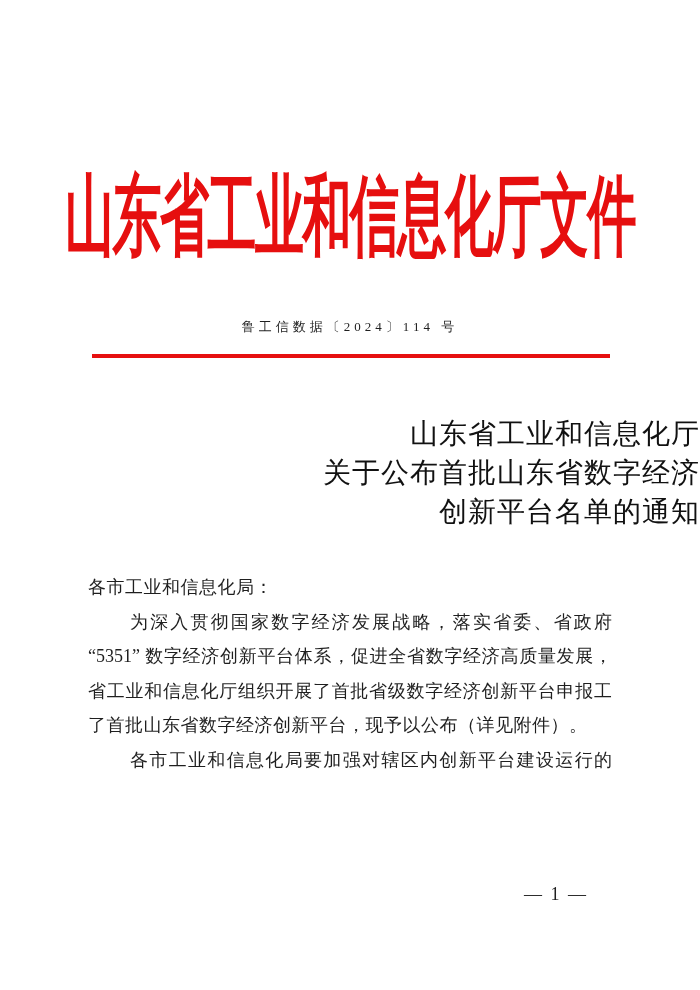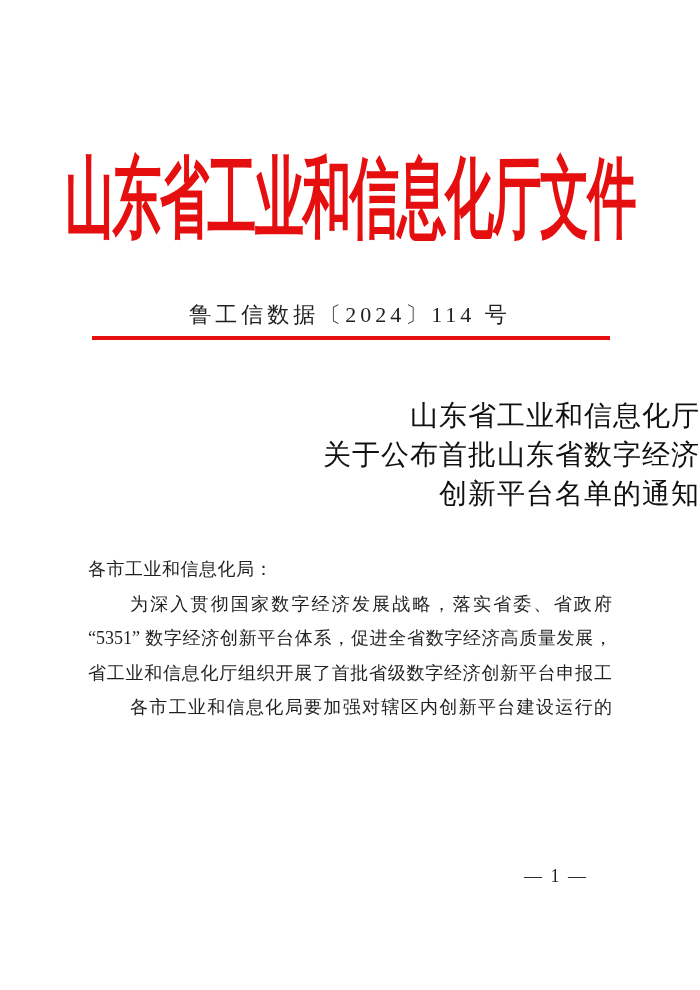--- a/index.html
+++ b/index.html
@@ -6,21 +6,21 @@
   * { margin: 0; padding: 0; box-sizing: border-box; }
   html, body { background: #ffffff; }
   body { font-family: "Liberation Serif", "DejaVu Serif", serif; }
 
   .page {
     position: relative;
     width: 700px;
     height: 952px;
     background: #ffffff;
     overflow: hidden;
-    margin: 0 auto;
+    margin: 18px auto;
   }
 
   
   .masthead {
     position: absolute;
     top: 152px;
     left: 0;
     width: 700px;
     text-align: center;
     color: var(--red);
@@ -33,21 +33,21 @@
     white-space: nowrap;
   }
 
   .docnum {
     position: absolute;
     top: 300px;
     left: 0;
     width: 700px;
     text-align: center;
     color: var(--ink);
-    font-size: 22px;
+    font-size: 13px;
     letter-spacing: 4px;
     white-space: nowrap;
   }
 
   .redline {
     position: absolute;
     top: 336px;
     left: 92px;
     width: 518px;
     height: 4px;
@@ -106,18 +106,19 @@
     <div>山东省工业和信息化厅</div>
     <div>关于公布首批山东省数字经济</div>
     <div>创新平台名单的通知</div>
   </div>
 
   <div class="body-text">
     <div class="line plain">各市工业和信息化局：</div>
     <div class="line fill indent">为深入贯彻国家数字经济发展战略，落实省委、省政府</div>
     <div class="line fill">“5351” 数字经济创新平台体系，促进全省数字经济高质量发展，</div>
     <div class="line fill">省工业和信息化厅组织开展了首批省级数字经济创新平台申报工</div>
+    <div class="line plain">了首批山东省数字经济创新平台，现予以公布（详见附件）。</div>
     <div class="line fill indent">各市工业和信息化局要加强对辖区内创新平台建设运行的</div>
   </div>
 
   <div class="pagenum">— 1 —</div>
 
 </div>
 
 </body></html>

